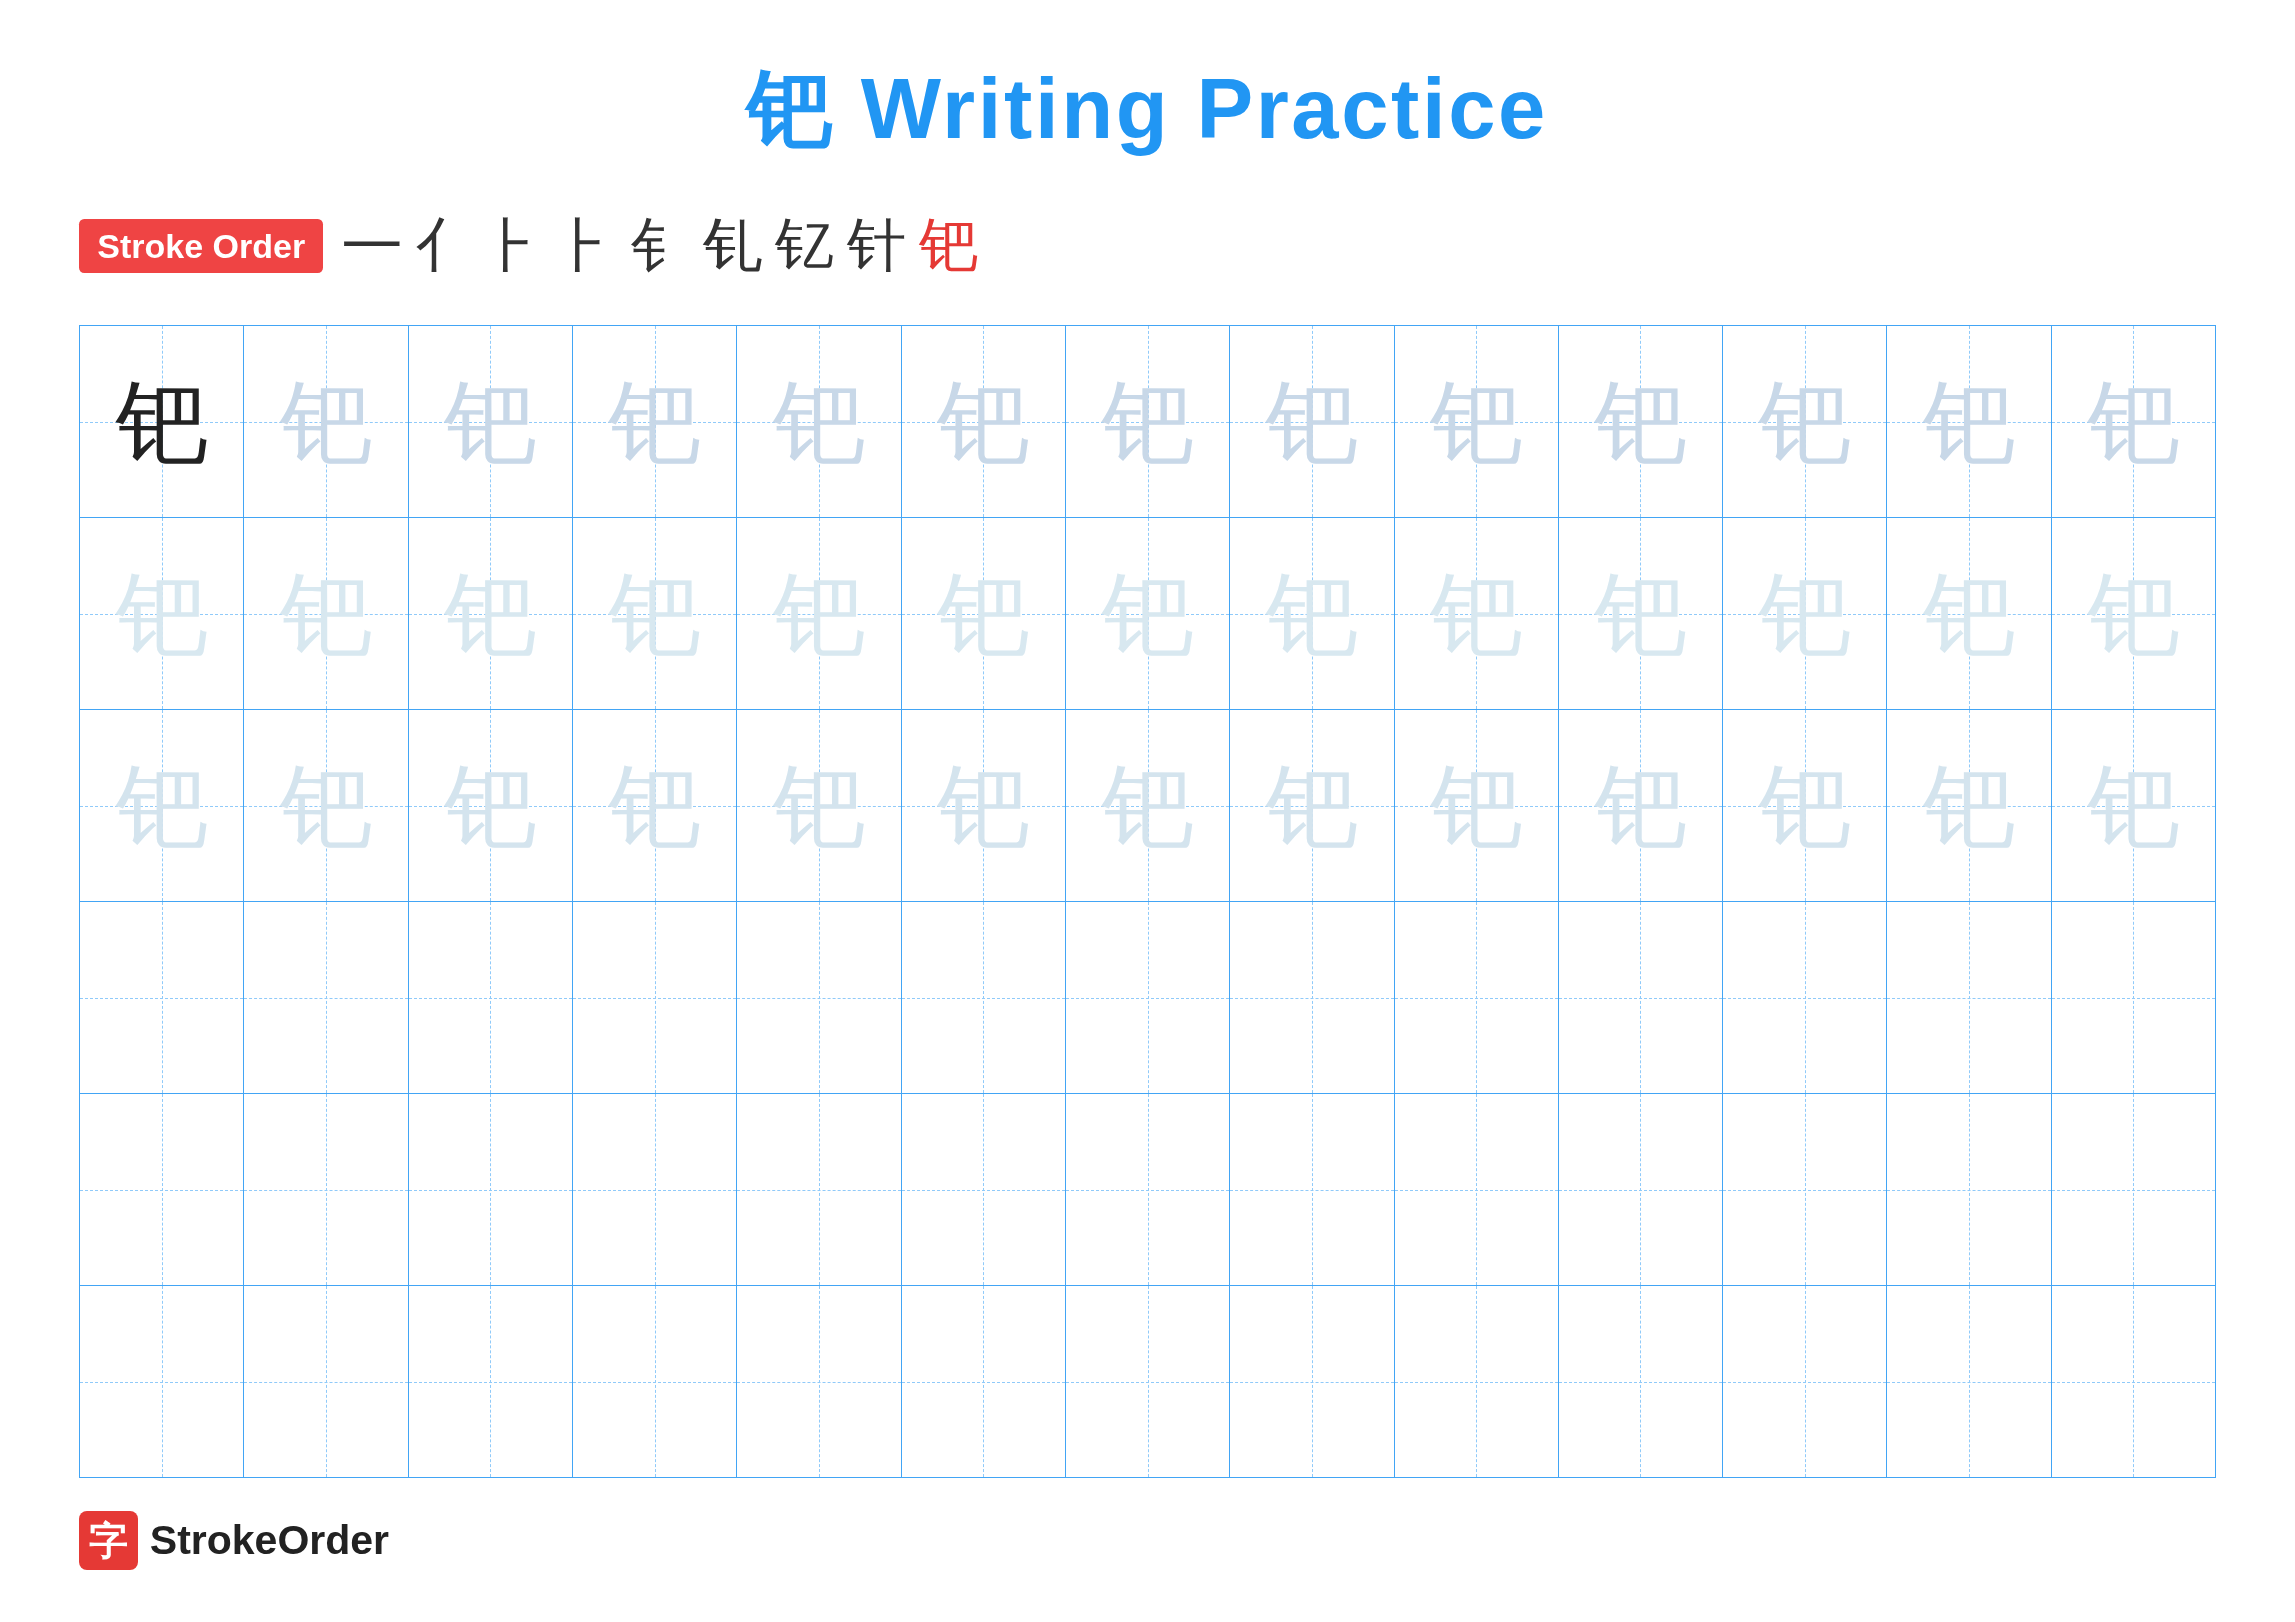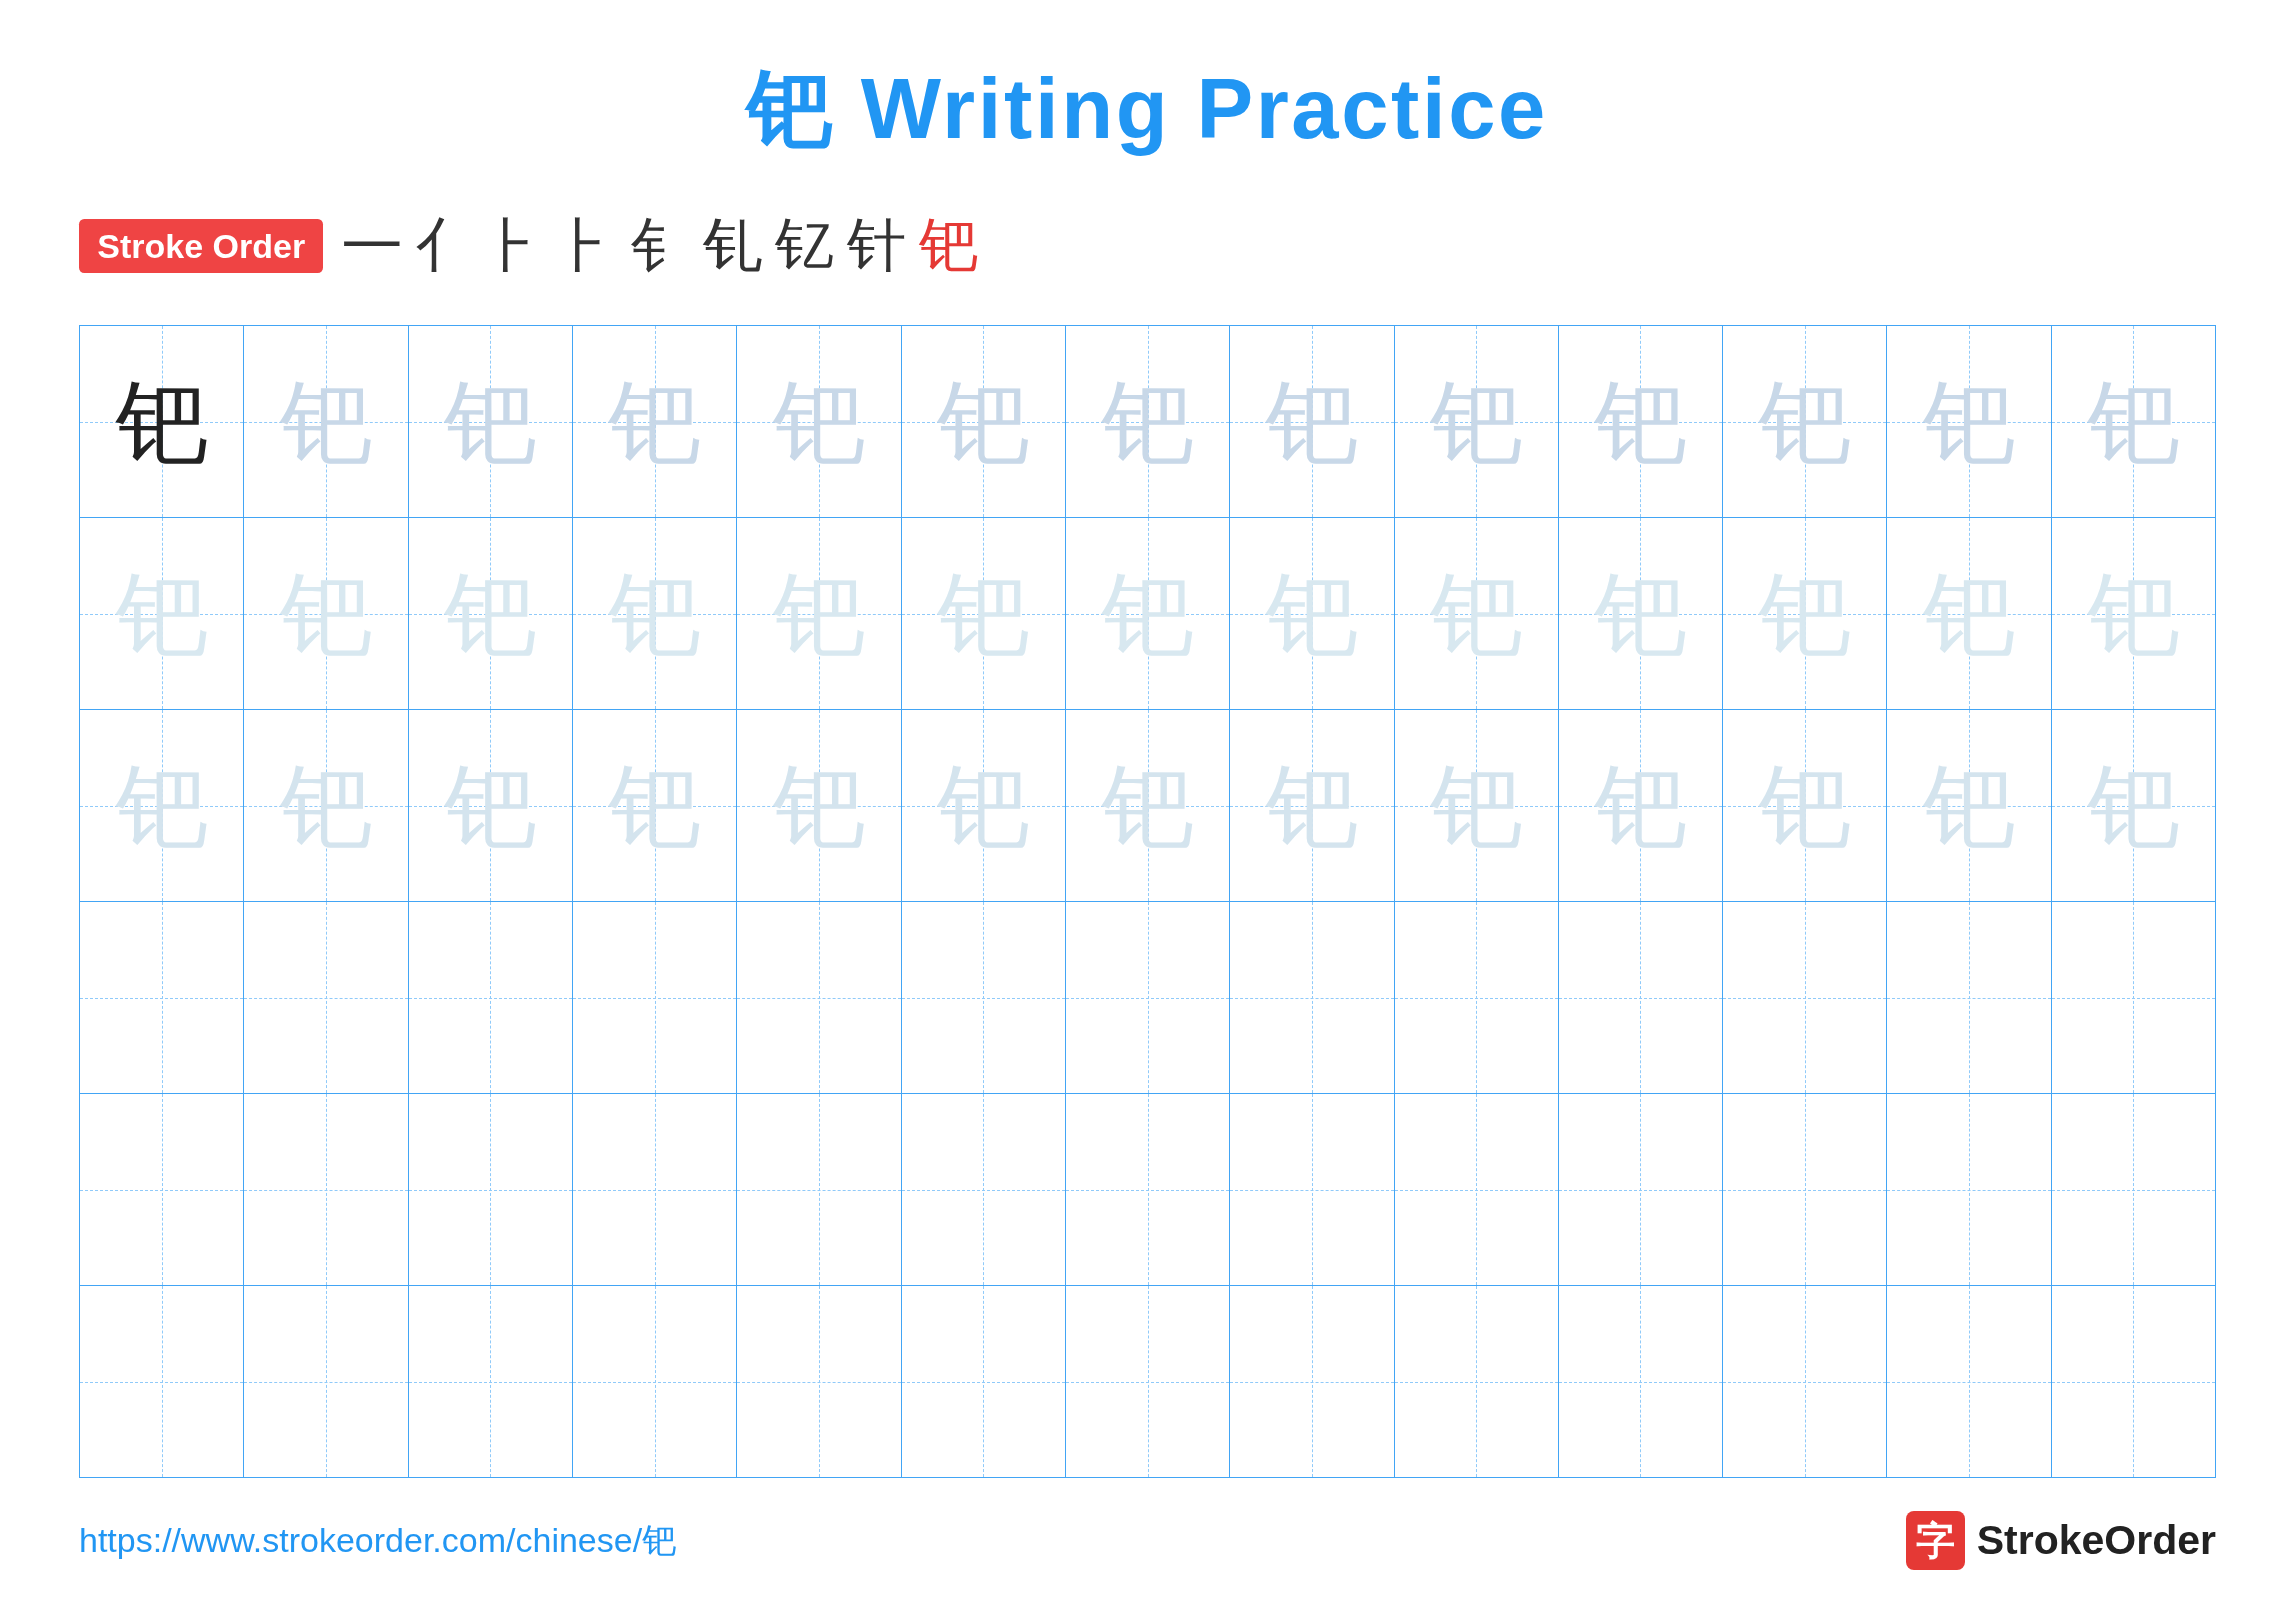--- a/index.html
+++ b/index.html
@@ -563,21 +563,20 @@
         </div>
       <div class="cell">
           <div class="cell-guide-h"></div>
           <div class="cell-guide-v"></div>
         </div>
     </div>
 
   </div>
 
   <div class="footer">
-    <span class="footer-url">https://www.strokeorder.com/chinese/钯</span>
     <div class="footer-logo">
       <div class="logo-icon">
         <span>字</span>
       </div>
       <span>StrokeOrder</span>
     </div>
   </div>
 
 </div>
 

